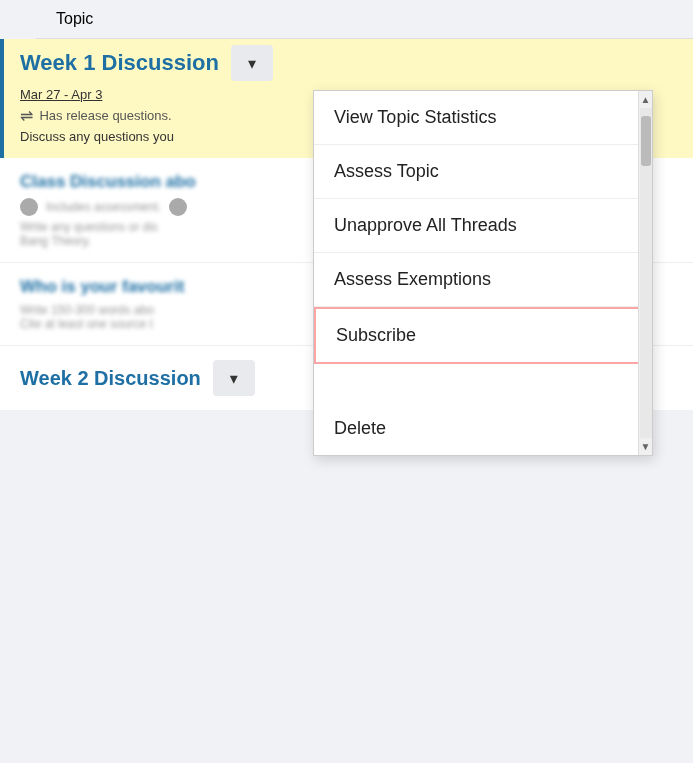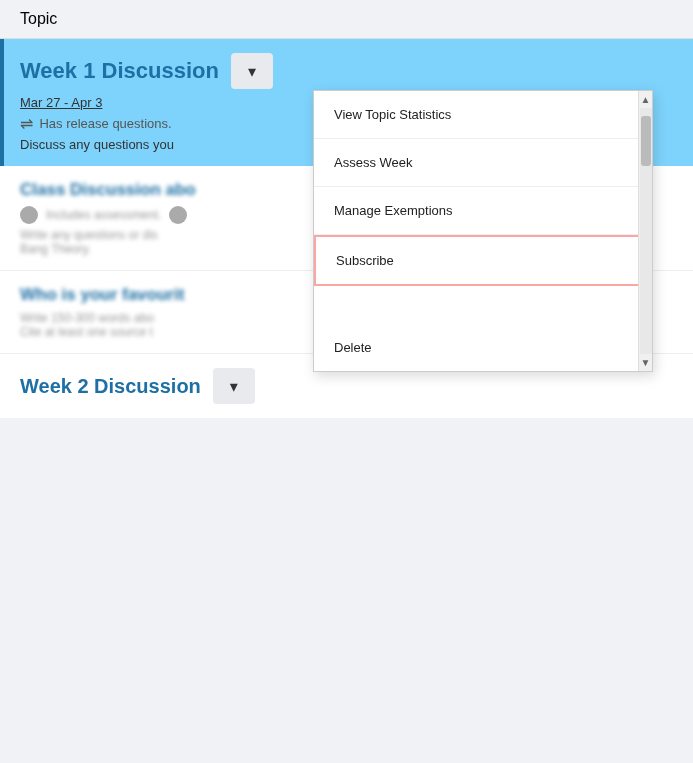--- a/index.html
+++ b/index.html
@@ -18,34 +18,35 @@
       background: #f0f2f5;
       position: relative;
       overflow: hidden;
     }
 
     
     .top-header {
       background: #f0f2f5;
       padding: 10px 20px;
       border-bottom: 1px solid #ddd;
+      margin-left: 36px;
     }
 
     
     .main-content {
       background: #fff;
       margin: 0;
       position: relative;
     }
 
     
     .week1-section {
-      background: #7dd3fc;
+      background: #fef9c3;
       border-left: 4px solid #1d6fa4;
-      padding: 14px 20px 14px 16px;
+      padding: 6px 20px 14px 16px;
       position: relative;
     }
 
     .week1-header {
       display: flex;
       align-items: center;
       gap: 12px;
       margin-bottom: 6px;
     }
 
@@ -163,21 +164,21 @@
       left: 313px;
       width: 340px;
       background: #fff;
       border: 1px solid #ccc;
       box-shadow: 2px 4px 12px rgba(0,0,0,0.15);
       z-index: 100;
     }
 
     .dropdown-item {
       padding: 16px 20px;
-      font-size: 13px;
+      font-size: 18px;
       color: #222;
       cursor: pointer;
       border-bottom: 1px solid #eee;
       padding-right: 24px;
     }
 
     .dropdown-item:last-child {
       border-bottom: none;
       margin-top: 38px;
     }
@@ -299,20 +300,21 @@
     <div class="scroll-indicator" style="position:absolute; right:0; top:0; width:14px; height:100%; display:flex; flex-direction:column; align-items:center; background:#f0f0f0; border-left:1px solid #ddd;">
       <span class="scroll-up-arrow">▲</span>
       <div class="scroll-track">
         <div class="scroll-thumb"></div>
       </div>
       <span class="scroll-down-arrow">▼</span>
     </div>
 
     <div id="dropdown-items-container">
         <div class="dropdown-item" style="padding-right: 28px;">View Topic Statistics</div>
-        <div class="dropdown-item" style="padding-right: 28px;">Assess Week</div>
-        <div class="dropdown-item" style="padding-right: 28px;">Manage Exemptions</div>
+        <div class="dropdown-item" style="padding-right: 28px;">Assess Topic</div>
+        <div class="dropdown-item" style="padding-right: 28px;">Unapprove All Threads</div>
+        <div class="dropdown-item" style="padding-right: 28px;">Assess Exemptions</div>
         <div class="dropdown-item highlighted" style="padding-right: 28px;">Subscribe</div>
         <div class="dropdown-item" style="padding-right: 28px;">Delete</div>
       </div>
   </div>
 
 </div>
 
 </body></html>

